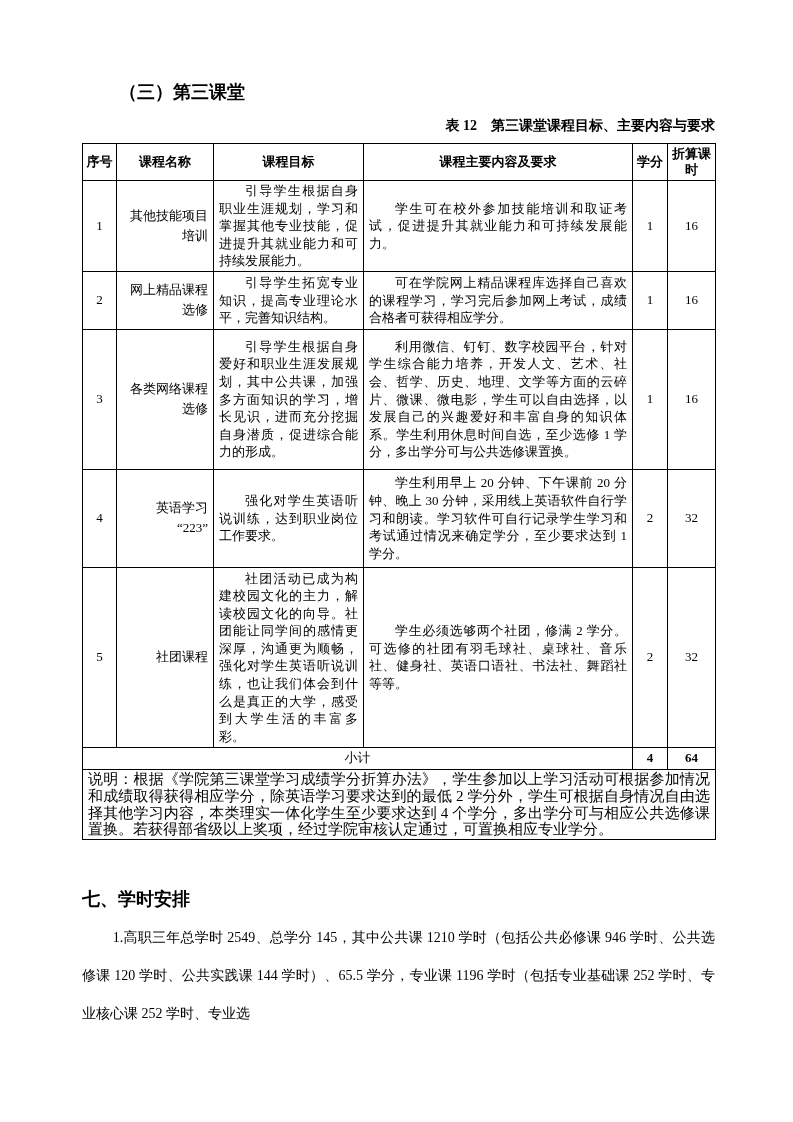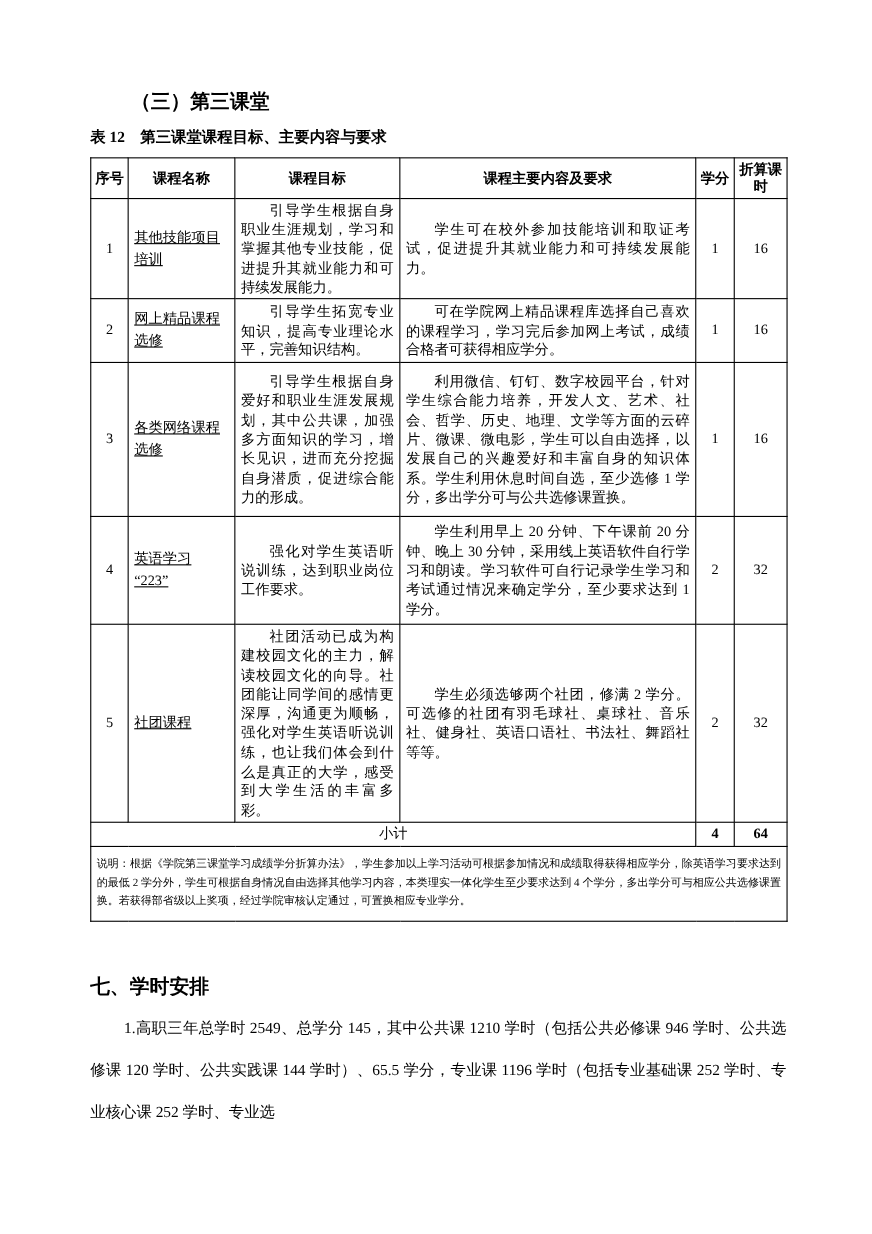--- a/index.html
+++ b/index.html
@@ -25,21 +25,21 @@
   .sec-heading {
     font-size: 18px;
     font-weight: bold;
     margin: 0;
     line-height: 24px;
   }
   .sec3-heading {
     margin-left: 37px;
   }
   .table-caption {
-    text-align: left;
+    text-align: right;
     font-weight: bold;
     font-size: 14px;
     margin: 13px 0 8px 0;
     line-height: 18px;
   }
   table.course-table {
     border-collapse: collapse;
     table-layout: fixed;
     width: 633px;
     border: 1.5px solid #000;
@@ -64,39 +64,38 @@
   tr.row-3 { height: 140px; }
   tr.row-4 { height: 98px; }
   tr.row-5 { height: 180px; }
   tr.subtotal-row { height: 22px; }
   tr.note-row     { height: 68px; }
   .c-no, .c-num {
     text-align: center;
     line-height: 16px;
   }
   .c-name {
-    text-align: left;
+    text-align: right;
     line-height: 20px;
     padding: 1px 9px;
-    text-decoration: underline;
   }
   .c-obj, .c-content {
     text-align: justify;
     text-indent: 2em;
     line-height: 17.6px;
     padding: 1px 6px;
     margin-top: 40px;
   }
   .c-subtotal {
     text-align: center;
     line-height: 16px;
   }
   .bold { font-weight: bold; }
   .c-note {
-    font-size: 10px;
+    font-size: 15px;
     line-height: 16.8px;
     text-align: justify;
     text-indent: 0;
     padding: 2px 6px;
     vertical-align: top;
     font-family: Liberation Serif, serif;
   }
   .sec7-heading {
     margin-top: 47px;
     margin-left: 0;

